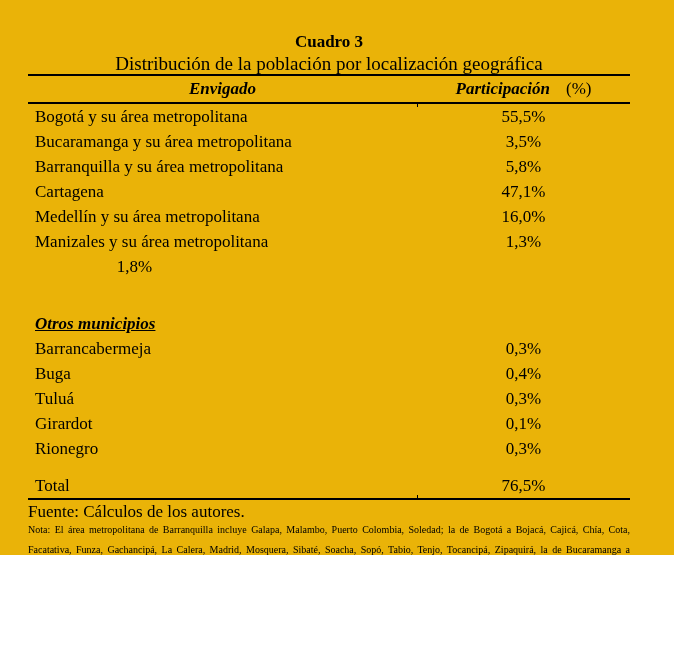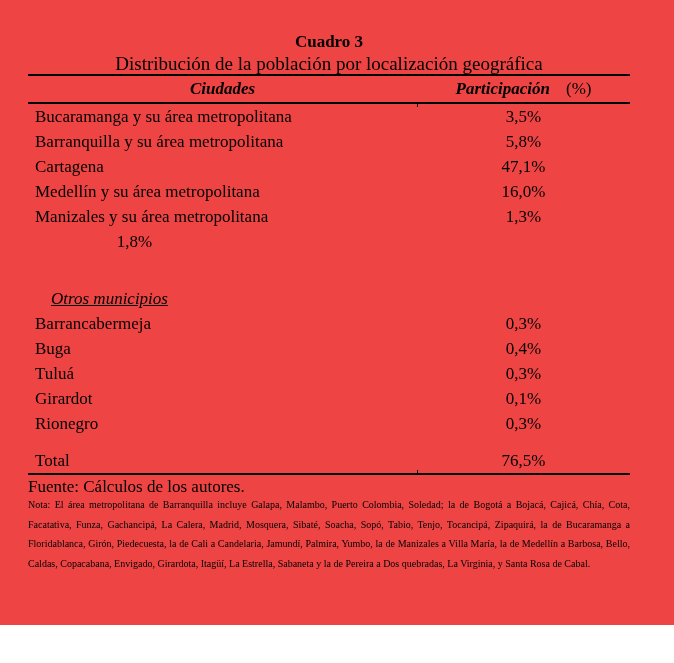--- a/index.html
+++ b/index.html
@@ -3,22 +3,22 @@
 <meta charset="utf-8">
 <style>
   html, body {
     margin: 0;
     padding: 0;
     background: #ffffff;
   }
   .page {
     position: relative;
     width: 674px;
-    height: 625px;
-    background: #ef4444;
+    height: 555px;
+    background: #eab308;
     font-family: "Liberation Serif", "DejaVu Serif", serif;
     color: #000000;
     overflow: hidden;
   }
   .doc {
     position: absolute;
     left: 28px;
     top: 0;
     width: 602px;
   }
@@ -78,22 +78,22 @@
     text-align: center;
   }
   .spacer-a { height: 32px; }
   .spacer-b { height: 12px; }
   .section-row {
     display: flex;
     align-items: center;
     height: 25px;
   }
   .section-label {
-    margin-left: 23px;
-    font-weight: normal;
+    margin-left: 7px;
+    font-weight: bold;
     font-style: italic;
     text-decoration: underline;
   }
   .bottom-rule {
     position: relative;
     height: 0;
     border-top: 2px solid #000;
   }
   .stub {
     position: absolute;
@@ -122,26 +122,30 @@
   <div class="doc">
 
     <div class="title-block">
       <div class="title">Cuadro 3</div>
       <div class="subtitle">Distribución de la población por localización geográfica</div>
     </div>
 
     <div class="table">
 
       <div class="thead">
-        <div class="th-city">Ciudades</div>
+        <div class="th-city">Envigado</div>
         <div class="th-val"><span class="bi">Participación</span><span>(%)</span></div>
         <span class="stub stub-head"></span>
       </div>
 
       <div class="trow">
+        <div class="tcell-city">Bogotá y su área metropolitana</div>
+        <div class="tcell-val">55,5%</div>
+      </div>
+      <div class="trow">
         <div class="tcell-city">Bucaramanga y su área metropolitana</div>
         <div class="tcell-val">3,5%</div>
       </div>
       <div class="trow">
         <div class="tcell-city">Barranquilla y su área metropolitana</div>
         <div class="tcell-val">5,8%</div>
       </div>
       <div class="trow">
         <div class="tcell-city">Cartagena</div>
         <div class="tcell-val">47,1%</div>

